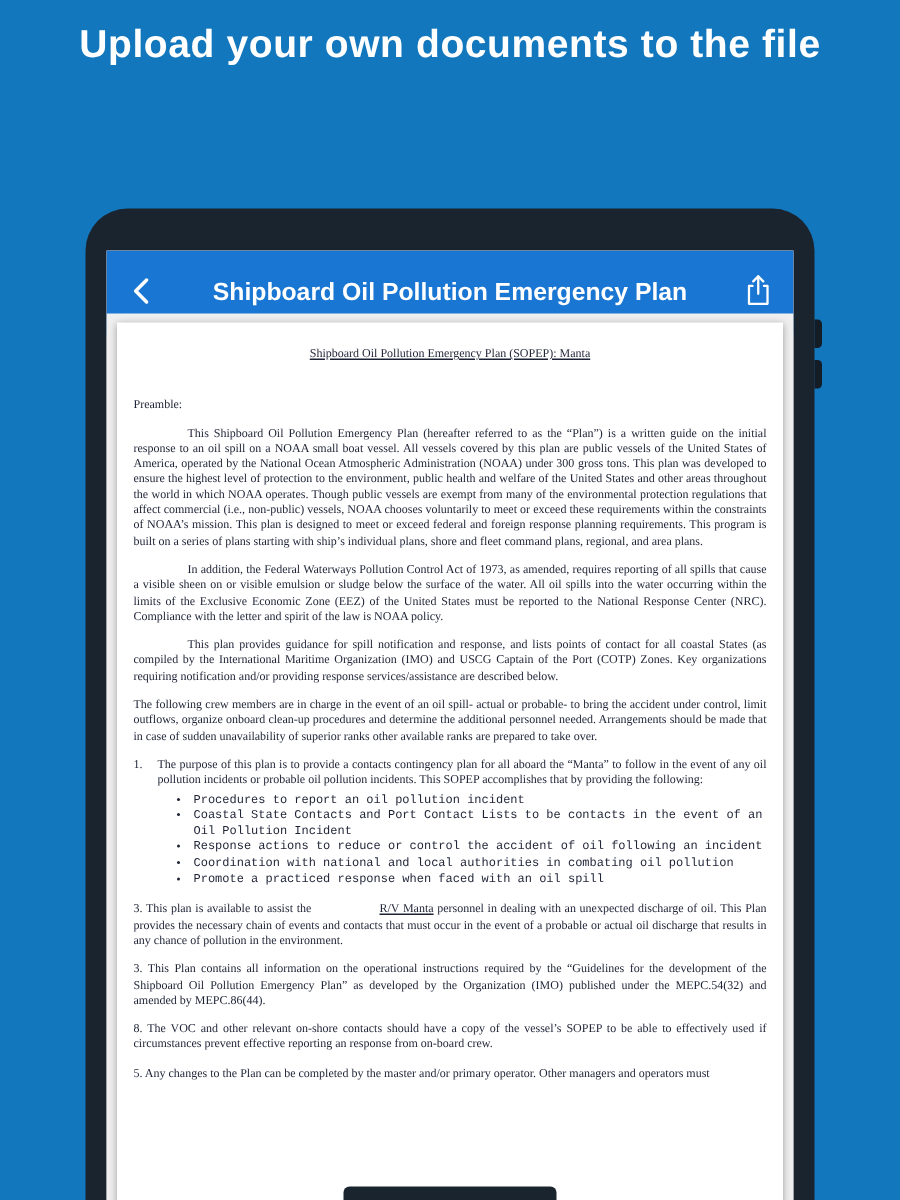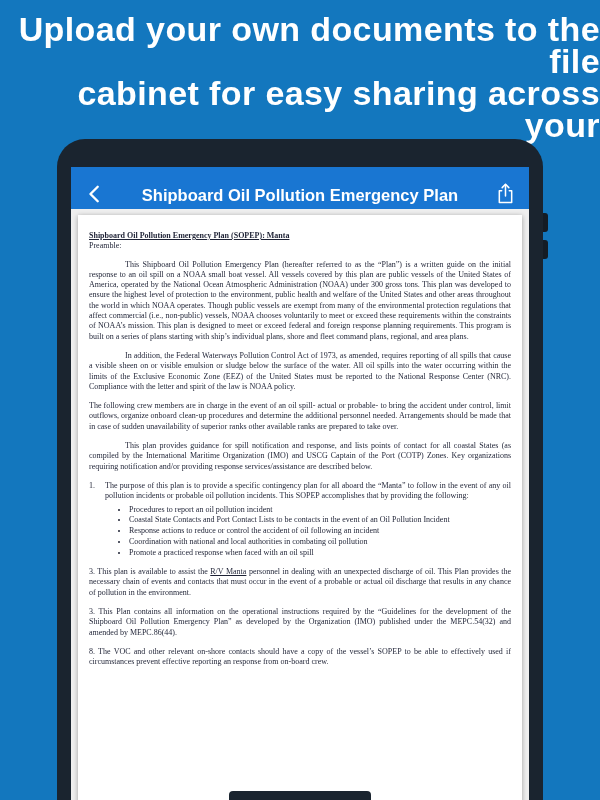--- a/index.html
+++ b/index.html
@@ -7,24 +7,24 @@
   body {
     position:relative;
     overflow:hidden;
     background:#1377be;
     font-family:"Liberation Sans", sans-serif;
   }
 
   
   .hero {
     padding-top:13px;
-    text-align:right;
+    text-align:center;
     color:#ffffff;
     font-weight:bold;
-    font-size:34px;
+    font-size:26px;
     line-height:32px;
     letter-spacing:0.4px;
   }
 
   
   .tablet {
     position:absolute;
     left:57px; top:139px;
     width:486px; height:690px;
     background:#1a242f;
@@ -84,53 +84,52 @@
     box-shadow:0 1px 5px rgba(0,0,0,0.35);
     padding:16px 11px 10px 11px;
   }
   .doc {
     font-family:"Liberation Serif", serif;
     font-size:8px;
     line-height:10.3px;
     color:#1e2235;
   }
   .doc-title {
-    text-align:left;
-    font-weight:bold;
+    text-align:center;
+    font-weight:normal;
     text-decoration:underline;
-    margin-bottom:0;
+    margin-bottom:24px;
   }
   .doc-heading {
     margin-bottom:8px;
   }
   .para { text-align:justify; margin-bottom:9px; }
   .para.indent { text-indent:36px; }
   .num-item { display:flex; margin-bottom:3px; }
   .num-item .num { width:16px; flex:0 0 auto; }
   .num-item .txt { flex:1; text-align:justify; }
-  .bullets { margin:1px 0 9px 40px; }
+  .bullets { margin:1px 0 9px 40px;font-family:Liberation Mono, monospace; }
   .bullets li { list-style:disc; margin-bottom:0.5px; }
-  .doclink { text-decoration:underline; cursor:pointer; }
+  .doclink { text-decoration:underline; cursor:pointer;margin-left:43px; }
 
   
   .bottom-bar {
     position:absolute;
     left:50%; bottom:0;
     transform:translateX(-50%);
     width:142px; height:9px;
     background:#1a242f;
     border-radius:4px 4px 0 0;
   }
 </style>
 </head>
 <body>
 
 <div class="hero">
   <div>Upload your own documents to the file</div>
-  <div>cabinet for easy sharing across your</div>
 </div>
 
 <div class="tablet">
   <div class="side-btn b1"></div>
   <div class="side-btn b2"></div>
 
   <div class="screen">
 
     <div class="appbar">
       <button class="iconbtn">
@@ -156,41 +155,42 @@
 
     <div class="docarea">
       <div class="page doc">
 
         <div class="doc-title">Shipboard Oil Pollution Emergency Plan (SOPEP): Manta</div>
 
         <div class="doc-heading">Preamble:</div>
 
         <p class="para indent">This Shipboard Oil Pollution Emergency Plan (hereafter referred to as the “Plan”) is a written guide on the initial response to an oil spill on a NOAA small boat vessel. All vessels covered by this plan are public vessels of the United States of America, operated by the National Ocean Atmospheric Administration (NOAA) under 300 gross tons. This plan was developed to ensure the highest level of protection to the environment, public health and welfare of the United States and other areas throughout the world in which NOAA operates. Though public vessels are exempt from many of the environmental protection regulations that affect commercial (i.e., non-public) vessels, NOAA chooses voluntarily to meet or exceed these requirements within the constraints of NOAA’s mission. This plan is designed to meet or exceed federal and foreign response planning requirements. This program is built on a series of plans starting with ship’s individual plans, shore and fleet command plans, regional, and area plans.</p>
         <p class="para indent">In addition, the Federal Waterways Pollution Control Act of 1973, as amended, requires reporting of all spills that cause a visible sheen on or visible emulsion or sludge below the surface of the water. All oil spills into the water occurring within the limits of the Exclusive Economic Zone (EEZ) of the United States must be reported to the National Response Center (NRC). Compliance with the letter and spirit of the law is NOAA policy.</p>
+        <p class="para indent">This plan provides guidance for spill notification and response, and lists points of contact for all coastal States (as compiled by the International Maritime Organization (IMO) and USCG Captain of the Port (COTP) Zones. Key organizations requiring notification and/or providing response services/assistance are described below.</p>
         <p class="para">The following crew members are in charge in the event of an oil spill- actual or probable- to bring the accident under control, limit outflows, organize onboard clean-up procedures and determine the additional personnel needed. Arrangements should be made that in case of sudden unavailability of superior ranks other available ranks are prepared to take over.</p>
-        <p class="para indent">This plan provides guidance for spill notification and response, and lists points of contact for all coastal States (as compiled by the International Maritime Organization (IMO) and USCG Captain of the Port (COTP) Zones. Key organizations requiring notification and/or providing response services/assistance are described below.</p>
 
 
         <div class="num-item">
           <span class="num">1.</span>
-          <span class="txt">The purpose of this plan is to provide a specific contingency plan for all aboard the “Manta” to follow in the event of any oil pollution incidents or probable oil pollution incidents. This SOPEP accomplishes that by providing the following:</span>
+          <span class="txt">The purpose of this plan is to provide a contacts contingency plan for all aboard the “Manta” to follow in the event of any oil pollution incidents or probable oil pollution incidents. This SOPEP accomplishes that by providing the following:</span>
         </div>
 
         <ul class="bullets">
           <li>Procedures to report an oil pollution incident</li>
           <li>Coastal State Contacts and Port Contact Lists to be contacts in the event of an Oil Pollution Incident</li>
           <li>Response actions to reduce or control the accident of oil following an incident</li>
           <li>Coordination with national and local authorities in combating oil pollution</li>
           <li>Promote a practiced response when faced with an oil spill</li>
         </ul>
 
         <p class="para"><span>3. This plan is available to assist the </span><span class="doclink">R/V Manta</span><span> personnel in dealing with an unexpected discharge of oil. This Plan provides the necessary chain of events and contacts that must occur in the event of a probable or actual oil discharge that results in any chance of pollution in the environment.</span></p>
 
         <p class="para">3. This Plan contains all information on the operational instructions required by the “Guidelines for the development of the Shipboard Oil Pollution Emergency Plan” as developed by the Organization (IMO) published under the MEPC.54(32) and amended by MEPC.86(44).</p>
         <p class="para">8. The VOC and other relevant on-shore contacts should have a copy of the vessel’s SOPEP to be able to effectively used if circumstances prevent effective reporting an response from on-board crew.</p>
+        <p class="para">5. Any changes to the Plan can be completed by the master and/or primary operator. Other managers and operators must</p>
 
       </div>
     </div>
 
   </div>
 </div>
 
 <div class="bottom-bar"></div>
 
 </body></html>

